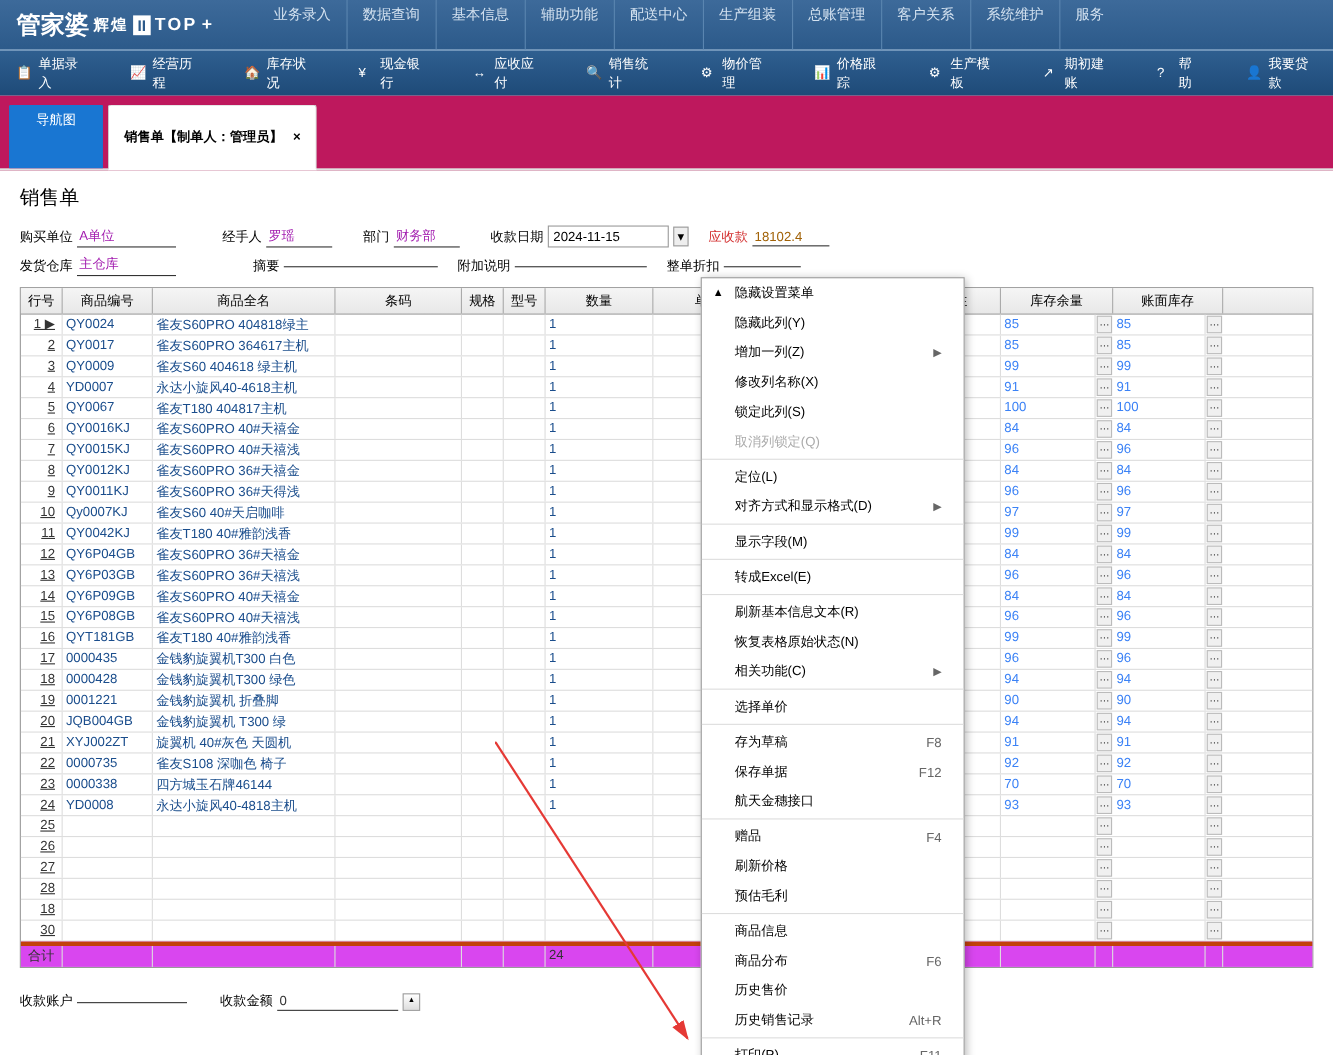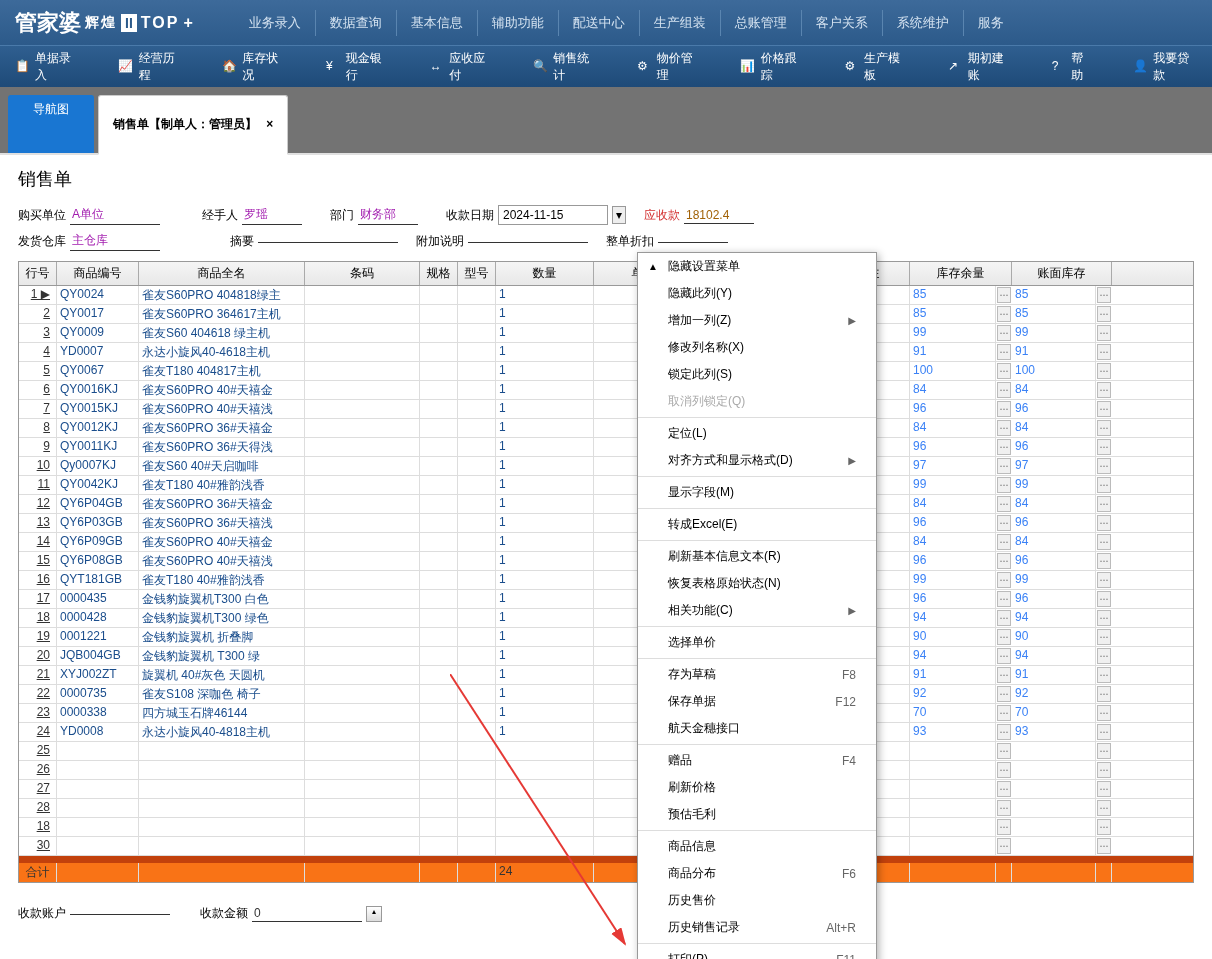--- a/index.html
+++ b/index.html
@@ -1,29 +1,29 @@
 <!DOCTYPE html>
 <html><head>
 <meta charset="utf-8">
 <style>
 *{box-sizing:border-box;margin:0;padding:0;font-family:"Microsoft YaHei","SimSun",Arial,sans-serif;font-size:12px}
 body{background:#fff;overflow:hidden}
-.topbar{background:linear-gradient(#3d6a9a,#2c5a8a);height:45px;display:flex;align-items:center;padding:0 15px;color:#fff}
+.topbar{background:linear-gradient(#3d6a9a,#2c5a8a);height:45px;display:flex;padding:0 15px;color:#fff}
 .logo{font-size:20px;font-weight:bold;margin-right:40px;display:flex;align-items:center;gap:4px}
 .logo-text{font-family:"KaiTi",serif;font-size:22px}
 .logo-sub{font-size:14px;letter-spacing:2px}
 .logo-ii{background:#fff;color:#2c5a8a;padding:1px 4px;font-weight:bold;font-size:14px}
 .logo-top{font-size:16px;font-weight:bold;letter-spacing:2px}
 .topmenu{display:flex;gap:0}
 .topmenu-item{padding:4px 14px;color:#d4e2f0;cursor:pointer;border-right:1px solid #5a85b0;font-size:13px}
 .topmenu-item:last-child{border:none}
 .toolbar{background:linear-gradient(#2f5f90,#1e4a78);height:42px;display:flex;align-items:center;padding:0 15px;gap:40px;color:#fff;border-top:1px solid #4a7aaa}
 .tool-item{display:flex;align-items:center;gap:5px;cursor:pointer;font-size:13px}
 .tool-icon{width:16px;height:16px;display:inline-block}
-.tabbar{background:#737373;padding:8px 8px 0 8px;display:flex;gap:4px;border-bottom:2px solid #e0e0e0}
+.tabbar{background:#be185d;padding:8px 8px 0 8px;display:flex;gap:4px;border-bottom:2px solid #e0e0e0}
 .tab{padding:20px 14px;border:1px solid #ccc;border-bottom:none;background:#f5f5f5;cursor:pointer;border-radius:3px 3px 0 0;font-size:12px}
 .tab.nav{background:#1976d2;color:#fff;border-color:#1976d2;padding:5px 24px}
 .tab.active{background:#fff;border-bottom:2px solid #fff;margin-bottom:-2px;font-weight:bold}
 .tab .x{margin-left:6px;font-weight:bold}
 .content{padding:12px 18px;position:relative}
 .title{font-size:18px;font-weight:normal;margin-bottom:14px}
 .formrow{display:flex;gap:18px;margin-bottom:6px;flex-wrap:wrap}
 .fld{display:flex;align-items:center;gap:4px}
 .fld label{white-space:nowrap}
 .fld .val{border-bottom:1px solid #333;min-width:80px;padding:1px 2px;color:#a21caf}
@@ -34,21 +34,21 @@
 .ghead{display:flex;background:linear-gradient(#f5f5f5,#e8e8e8);border-bottom:1px solid #999}
 .gh{border-right:1px solid #aaa;padding:3px 2px;text-align:center;font-weight:normal;overflow:hidden;white-space:nowrap}
 .grow{display:flex;border-bottom:1px solid #ddd;height:19px}
 .gc{border-right:1px solid #ddd;padding:1px 3px;overflow:hidden;white-space:nowrap;text-overflow:clip;color:#1a4d8c}
 .gc.qty{color:#1a4d8c}
 .gc.idx{text-align:right;color:#333;text-decoration:underline;padding-right:6px}
 .gc.price{text-align:right;color:#333}
 .gc.stock{color:#3b82f6}
 .dots{width:14px;background:#f0f0f0;border:1px solid #bbb;text-align:center;cursor:pointer;font-size:9px;color:#333;line-height:14px;margin:1px}
 .c-idx{width:38px}.c-code{width:82px}.c-name{width:166px}.c-bar{width:115px}.c-spec{width:38px}.c-model{width:38px}.c-qty{width:98px}.c-price{width:100px}.c-amt{width:108px}.c-note{width:108px}.c-stock1{width:86px}.c-d1{width:16px}.c-stock2{width:84px}.c-d2{width:16px}
-.footer-row{display:flex;background:#f97316;border-top:7px solid #c2410c}
+.footer-row{display:flex;background:#d946ef;border-top:4px solid #c2410c}
 .ctxmenu{position:absolute;left:637px;top:252px;width:240px;background:#fff;border:1px solid #999;box-shadow:2px 2px 8px rgba(0,0,0,.3);z-index:100}
 .ctx-item{padding:5px 20px 5px 30px;cursor:pointer;display:flex;justify-content:space-between;align-items:center}
 .ctx-item.title-item{font-weight:normal}
 .ctx-item.title-item::before{content:"▲";position:absolute;left:10px;font-size:10px}
 .ctx-item.disabled{color:#aaa}
 .ctx-item .arrow{color:#666;font-size:10px}
 .ctx-item .sc{color:#666}
 .ctx-sep{height:1px;background:#ddd;margin:2px 0}
 .arrow-line{position:absolute;pointer-events:none;z-index:50}
 .bottom-form{padding:10px 18px;display:flex;gap:30px;align-items:center}

